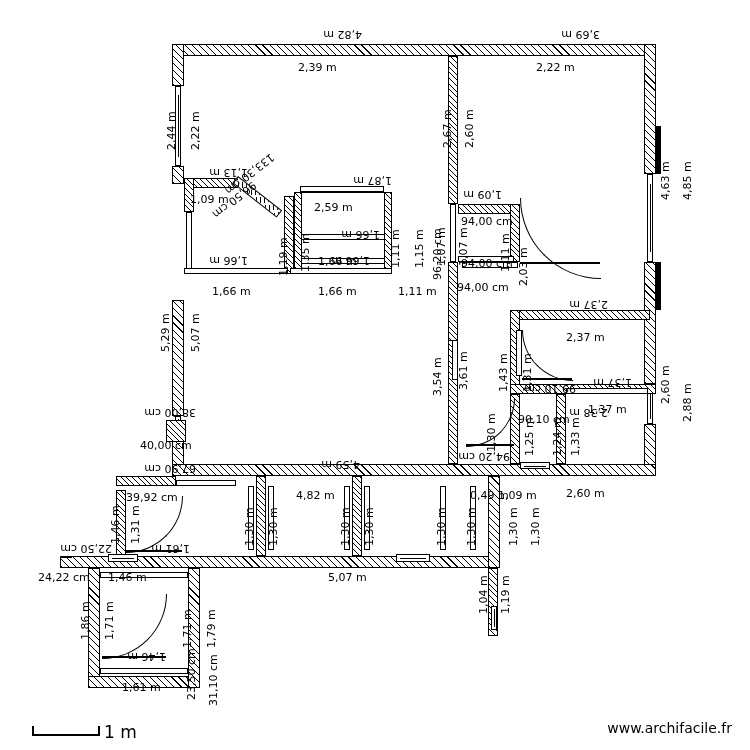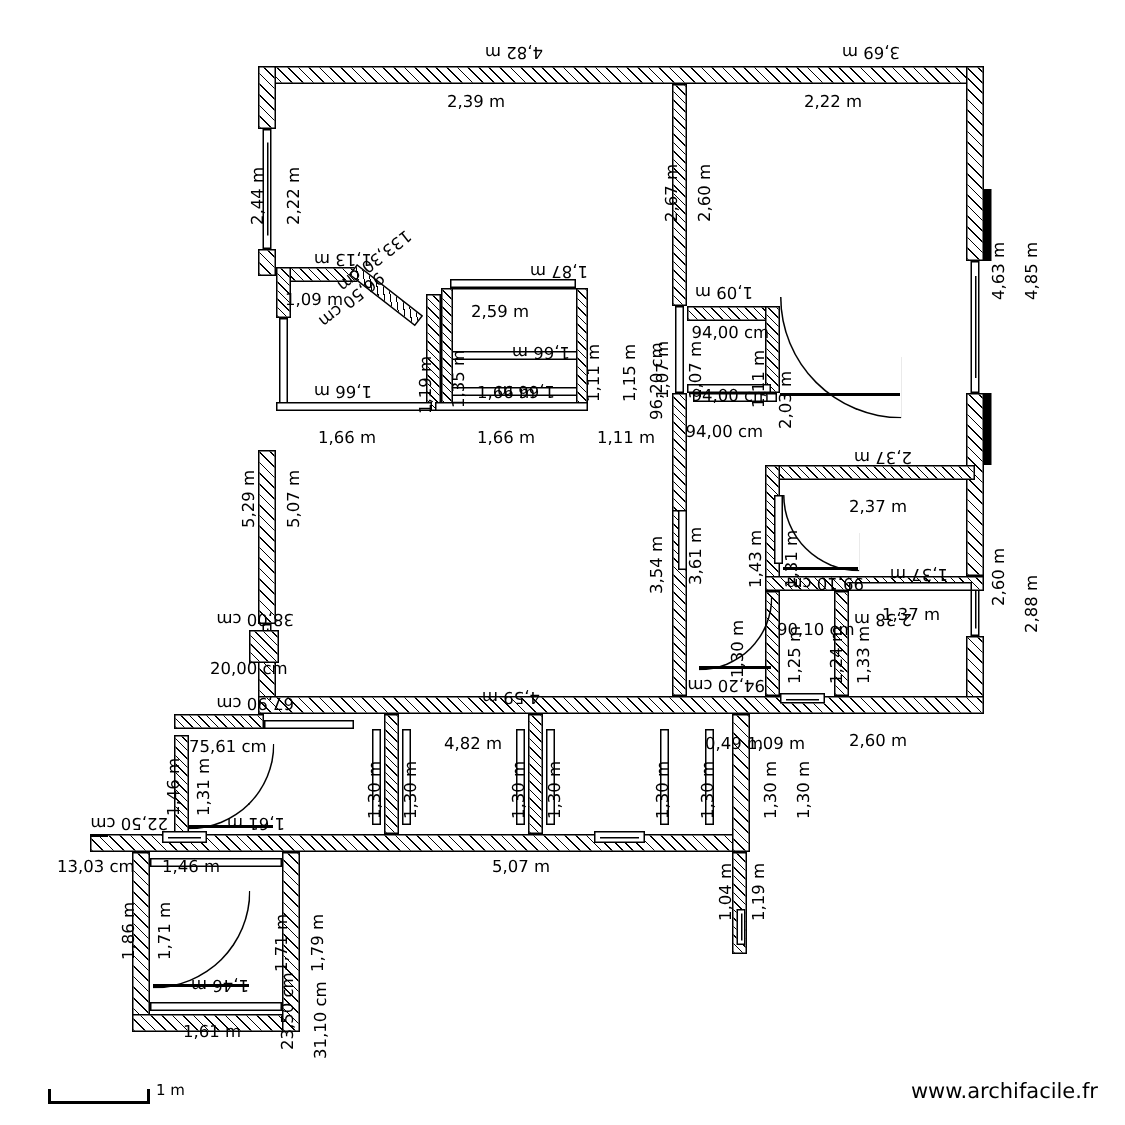--- a/index.html
+++ b/index.html
@@ -59,21 +59,21 @@
     color:#000;
     letter-spacing:0px;
   }
   .r180{transform:rotate(180deg);transform-origin:left top;}
   .r90 {transform:rotate(-90deg);transform-origin:left top;}
   .r225{transform:rotate(142deg);transform-origin:left top;}
 
   
   .scalebar{position:absolute;left:32px;top:726px;width:64px;height:8px;
      border-left:2px solid #000;border-right:2px solid #000;border-bottom:2px solid #000;}
-  .scalelabel{position:absolute;left:104px;top:722px;font-size:10px;}
+  .scalelabel{position:absolute;left:104px;top:722px;font-size:17px;}
   .site{position:absolute;right:18px;top:720px;font-size:14px;}
 </style>
 </head>
 <body>
 
 <div id="plan">
 
   <div class="wall" style="left:172px;top:44px;width:484px;height:12px;"></div>
   <div class="wall" style="left:172px;top:44px;width:12px;height:42px;"></div>
   <div class="wall" style="left:172px;top:166px;width:12px;height:18px;"></div>
@@ -178,21 +178,21 @@
   <span class="dim r180" style="left:362px;top:40px;">4,82 m</span>
   <span class="dim" style="left:298px;top:62px;">2,39 m</span>
   <span class="dim r180" style="left:600px;top:40px;">3,69 m</span>
   <span class="dim" style="left:536px;top:62px;">2,22 m</span>
 
   <span class="dim r90" style="left:166px;top:150px;">2,44 m</span>
   <span class="dim r90" style="left:190px;top:150px;">2,22 m</span>
   <span class="dim r90" style="left:160px;top:352px;">5,29 m</span>
   <span class="dim r90" style="left:190px;top:352px;">5,07 m</span>
   <span class="dim r180" style="left:196px;top:418px;">38,00 cm</span>
-  <span class="dim" style="left:140px;top:440px;">20,00 cm</span>
+  <span class="dim" style="left:140px;top:440px;">40,00 cm</span>
   <span class="dim r180" style="left:196px;top:474px;">67,90 cm</span>
 
   <span class="dim r90" style="left:660px;top:200px;">4,63 m</span>
   <span class="dim r90" style="left:682px;top:200px;">4,85 m</span>
   <span class="dim r90" style="left:660px;top:404px;">2,60 m</span>
   <span class="dim r90" style="left:682px;top:422px;">2,88 m</span>
 
   <span class="dim r90" style="left:442px;top:148px;">2,67 m</span>
   <span class="dim r90" style="left:464px;top:148px;">2,60 m</span>
   <span class="dim r180" style="left:502px;top:200px;">1,09 m</span>
@@ -255,26 +255,26 @@
   <span class="dim r90" style="left:436px;top:546px;">1,30 m</span>
   <span class="dim r90" style="left:466px;top:546px;">1,30 m</span>
   <span class="dim r90" style="left:508px;top:546px;">1,30 m</span>
   <span class="dim r90" style="left:530px;top:546px;">1,30 m</span>
 
   <span class="dim" style="left:470px;top:490px;">0,49 m</span>
   <span class="dim" style="left:498px;top:490px;">1,09 m</span>
   <span class="dim r90" style="left:478px;top:614px;">1,04 m</span>
   <span class="dim r90" style="left:500px;top:614px;">1,19 m</span>
 
-  <span class="dim" style="left:126px;top:492px;">75,61 cm</span>
+  <span class="dim" style="left:126px;top:492px;">39,92 cm</span>
   <span class="dim r90" style="left:110px;top:544px;">1,46 m</span>
   <span class="dim r90" style="left:130px;top:544px;">1,31 m</span>
   <span class="dim r180" style="left:190px;top:554px;">1,61 m</span>
   <span class="dim r180" style="left:112px;top:554px;">22,50 cm</span>
-  <span class="dim" style="left:38px;top:572px;">13,03 cm</span>
+  <span class="dim" style="left:38px;top:572px;">24,22 cm</span>
   <span class="dim" style="left:108px;top:572px;">1,46 m</span>
   <span class="dim r90" style="left:80px;top:640px;">1,86 m</span>
   <span class="dim r90" style="left:104px;top:640px;">1,71 m</span>
   <span class="dim r90" style="left:182px;top:648px;">1,71 m</span>
   <span class="dim r90" style="left:206px;top:648px;">1,79 m</span>
   <span class="dim r180" style="left:166px;top:662px;">1,46 m</span>
   <span class="dim" style="left:122px;top:682px;">1,61 m</span>
   <span class="dim r90" style="left:186px;top:700px;">23,50 cm</span>
   <span class="dim r90" style="left:208px;top:706px;">31,10 cm</span>
 

